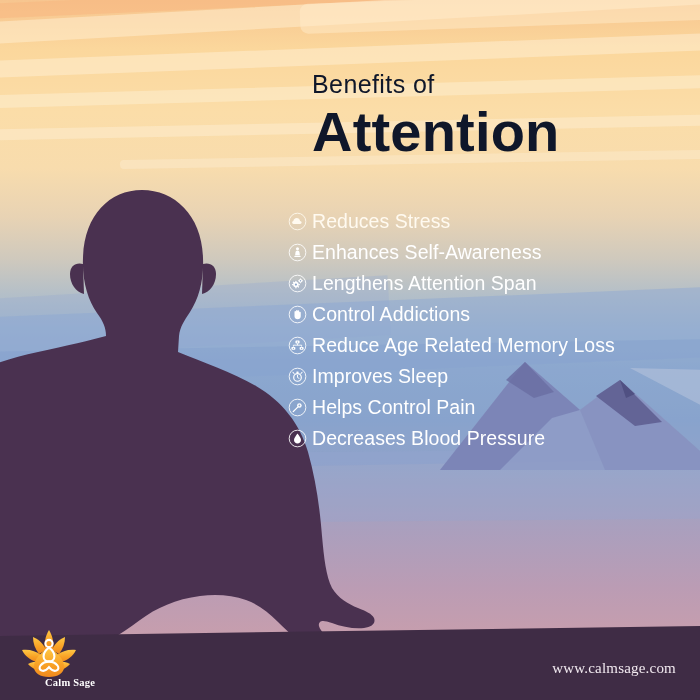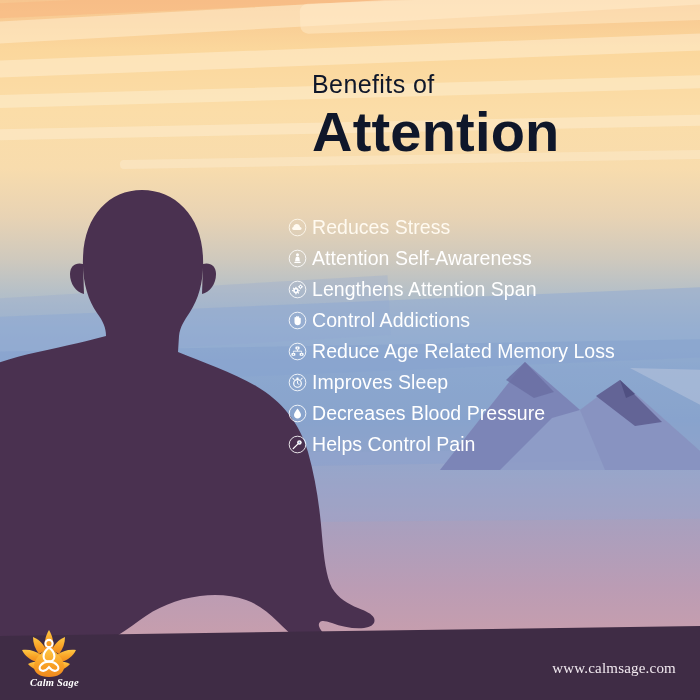--- a/index.html
+++ b/index.html
@@ -84,21 +84,21 @@
   .title-big{
     font-size:56px;font-weight:700;letter-spacing:.2px;
     line-height:1.12;margin:0;
   }
 
   
   .benefits{
     position:absolute;left:288px;top:206px;width:404px;
   }
   .benefit{
-    display:flex;align-items:flex-end;
+    display:flex;align-items:center;
     height:31px;
     color:#ffffff;
     white-space:nowrap;
   }
   .benefit .ico{
     flex:0 0 auto;
     width:19px;height:19px;
     margin-right:5px;
     display:block;
   }
@@ -116,22 +116,22 @@
   .footer-bg{
     position:absolute;left:0;top:0;width:700px;height:74px;
     background:#3f2c45;
     clip-path:polygon(0 10px, 700px 0px, 700px 74px, 0 74px);
   }
   .logo{
     position:absolute;left:12px;top:2px;width:74px;height:70px;
   }
   .logo-mark{position:absolute;left:8px;top:0px;width:58px;height:52px;}
   .logo-text{
-    position:absolute;left:18px;top:49px;width:74px;text-align:left;
-    color:#ffffff;font-size:10.5px;font-style:italic;font-weight:700;
+    position:absolute;left:9px;top:49px;width:74px;text-align:right;
+    color:#ffffff;font-size:10.5px;font-weight:700;
     font-family:"Liberation Serif", serif;letter-spacing:.2px;
   }
   .site-url{
     position:absolute;right:24px;top:34px;
     color:#f2eaf0;font-size:15px;letter-spacing:.2px;
     font-family:"Liberation Serif", serif;
   }
 </style>
 </head>
 <body>
@@ -224,21 +224,21 @@
 
 
 
     <div class="benefit">
       <svg class="ico" viewBox="0 0 24 24">
         <circle cx="12" cy="12" r="10.5" fill="none" stroke="#ffffff" stroke-width="1.2" opacity=".9"></circle>
         <circle cx="12" cy="7.4" r="1.9" fill="#ffffff"></circle>
         <path d="M12 9.6 C13.5 9.6 14.4 10.6 14.6 12.2 L15 15.4 L9 15.4 L9.4 12.2 C9.6 10.6 10.5 9.6 12 9.6 Z" fill="#ffffff"></path>
         <rect x="8" y="16" width="8" height="1.6" rx="0.7" fill="#ffffff"></rect>
       </svg>
-      <span class="label">Attention Self-Awareness</span>
+      <span class="label">Enhances Self-Awareness</span>
     </div>
 
     <div class="benefit">
       <svg class="ico" viewBox="0 0 24 24">
         <circle cx="12" cy="12" r="10.5" fill="none" stroke="#ffffff" stroke-width="1.2" opacity=".9"></circle>
         <g fill="#ffffff">
           <circle cx="10" cy="13.4" r="3.5"></circle>
           <rect x="9.2" y="8.6" width="1.6" height="2.1" rx=".6"></rect>
           <rect x="9.2" y="16.1" width="1.6" height="2.1" rx=".6"></rect>
           <rect x="4.9" y="12.6" width="2.1" height="1.6" rx=".6"></rect>
@@ -288,33 +288,33 @@
         <path d="M12 10.4 L12 13.2 L14 14.4" fill="none" stroke="#ffffff" stroke-width="1.2" stroke-linecap="round"></path>
         <rect x="10.6" y="5.6" width="2.8" height="2.1" rx=".7" fill="#ffffff"></rect>
         <path d="M7.6 8.2 L6.2 6.6 M16.4 8.2 L17.8 6.6" stroke="#ffffff" stroke-width="1.3" stroke-linecap="round"></path>
       </svg>
       <span class="label">Improves Sleep</span>
     </div>
 
     <div class="benefit">
       <svg class="ico" viewBox="0 0 24 24">
         <circle cx="12" cy="12" r="10.5" fill="none" stroke="#ffffff" stroke-width="1.2" opacity=".9"></circle>
-        <path d="M12 5.6 C12 5.6 7.6 11 7.6 13.8 C7.6 16.3 9.6 18.3 12 18.3 C14.4 18.3 16.4 16.3 16.4 13.8 C16.4 11 12 5.6 12 5.6 Z" fill="#ffffff"></path>
-      </svg>
-      <span class="label">Decreases Blood Pressure</span>
-    </div>
-
-    <div class="benefit">
-      <svg class="ico" viewBox="0 0 24 24">
-        <circle cx="12" cy="12" r="10.5" fill="none" stroke="#ffffff" stroke-width="1.2" opacity=".9"></circle>
         <circle cx="14.4" cy="9.4" r="2.9" fill="#ffffff"></circle>
         <circle cx="14.4" cy="9.4" r="1.1" fill="#8fa8cc"></circle>
         <path d="M12.3 11.5 L6.6 17.2" stroke="#ffffff" stroke-width="1.7" stroke-linecap="round"></path>
       </svg>
       <span class="label">Helps Control Pain</span>
+    </div>
+
+    <div class="benefit">
+      <svg class="ico" viewBox="0 0 24 24">
+        <circle cx="12" cy="12" r="10.5" fill="none" stroke="#ffffff" stroke-width="1.2" opacity=".9"></circle>
+        <path d="M12 5.6 C12 5.6 7.6 11 7.6 13.8 C7.6 16.3 9.6 18.3 12 18.3 C14.4 18.3 16.4 16.3 16.4 13.8 C16.4 11 12 5.6 12 5.6 Z" fill="#ffffff"></path>
+      </svg>
+      <span class="label">Decreases Blood Pressure</span>
     </div>
 
   </div>
 
   <div class="footer">
     <div class="footer-bg"></div>
 
     <div class="logo">
       <svg class="logo-mark" viewBox="0 0 58 52">
         <defs>

